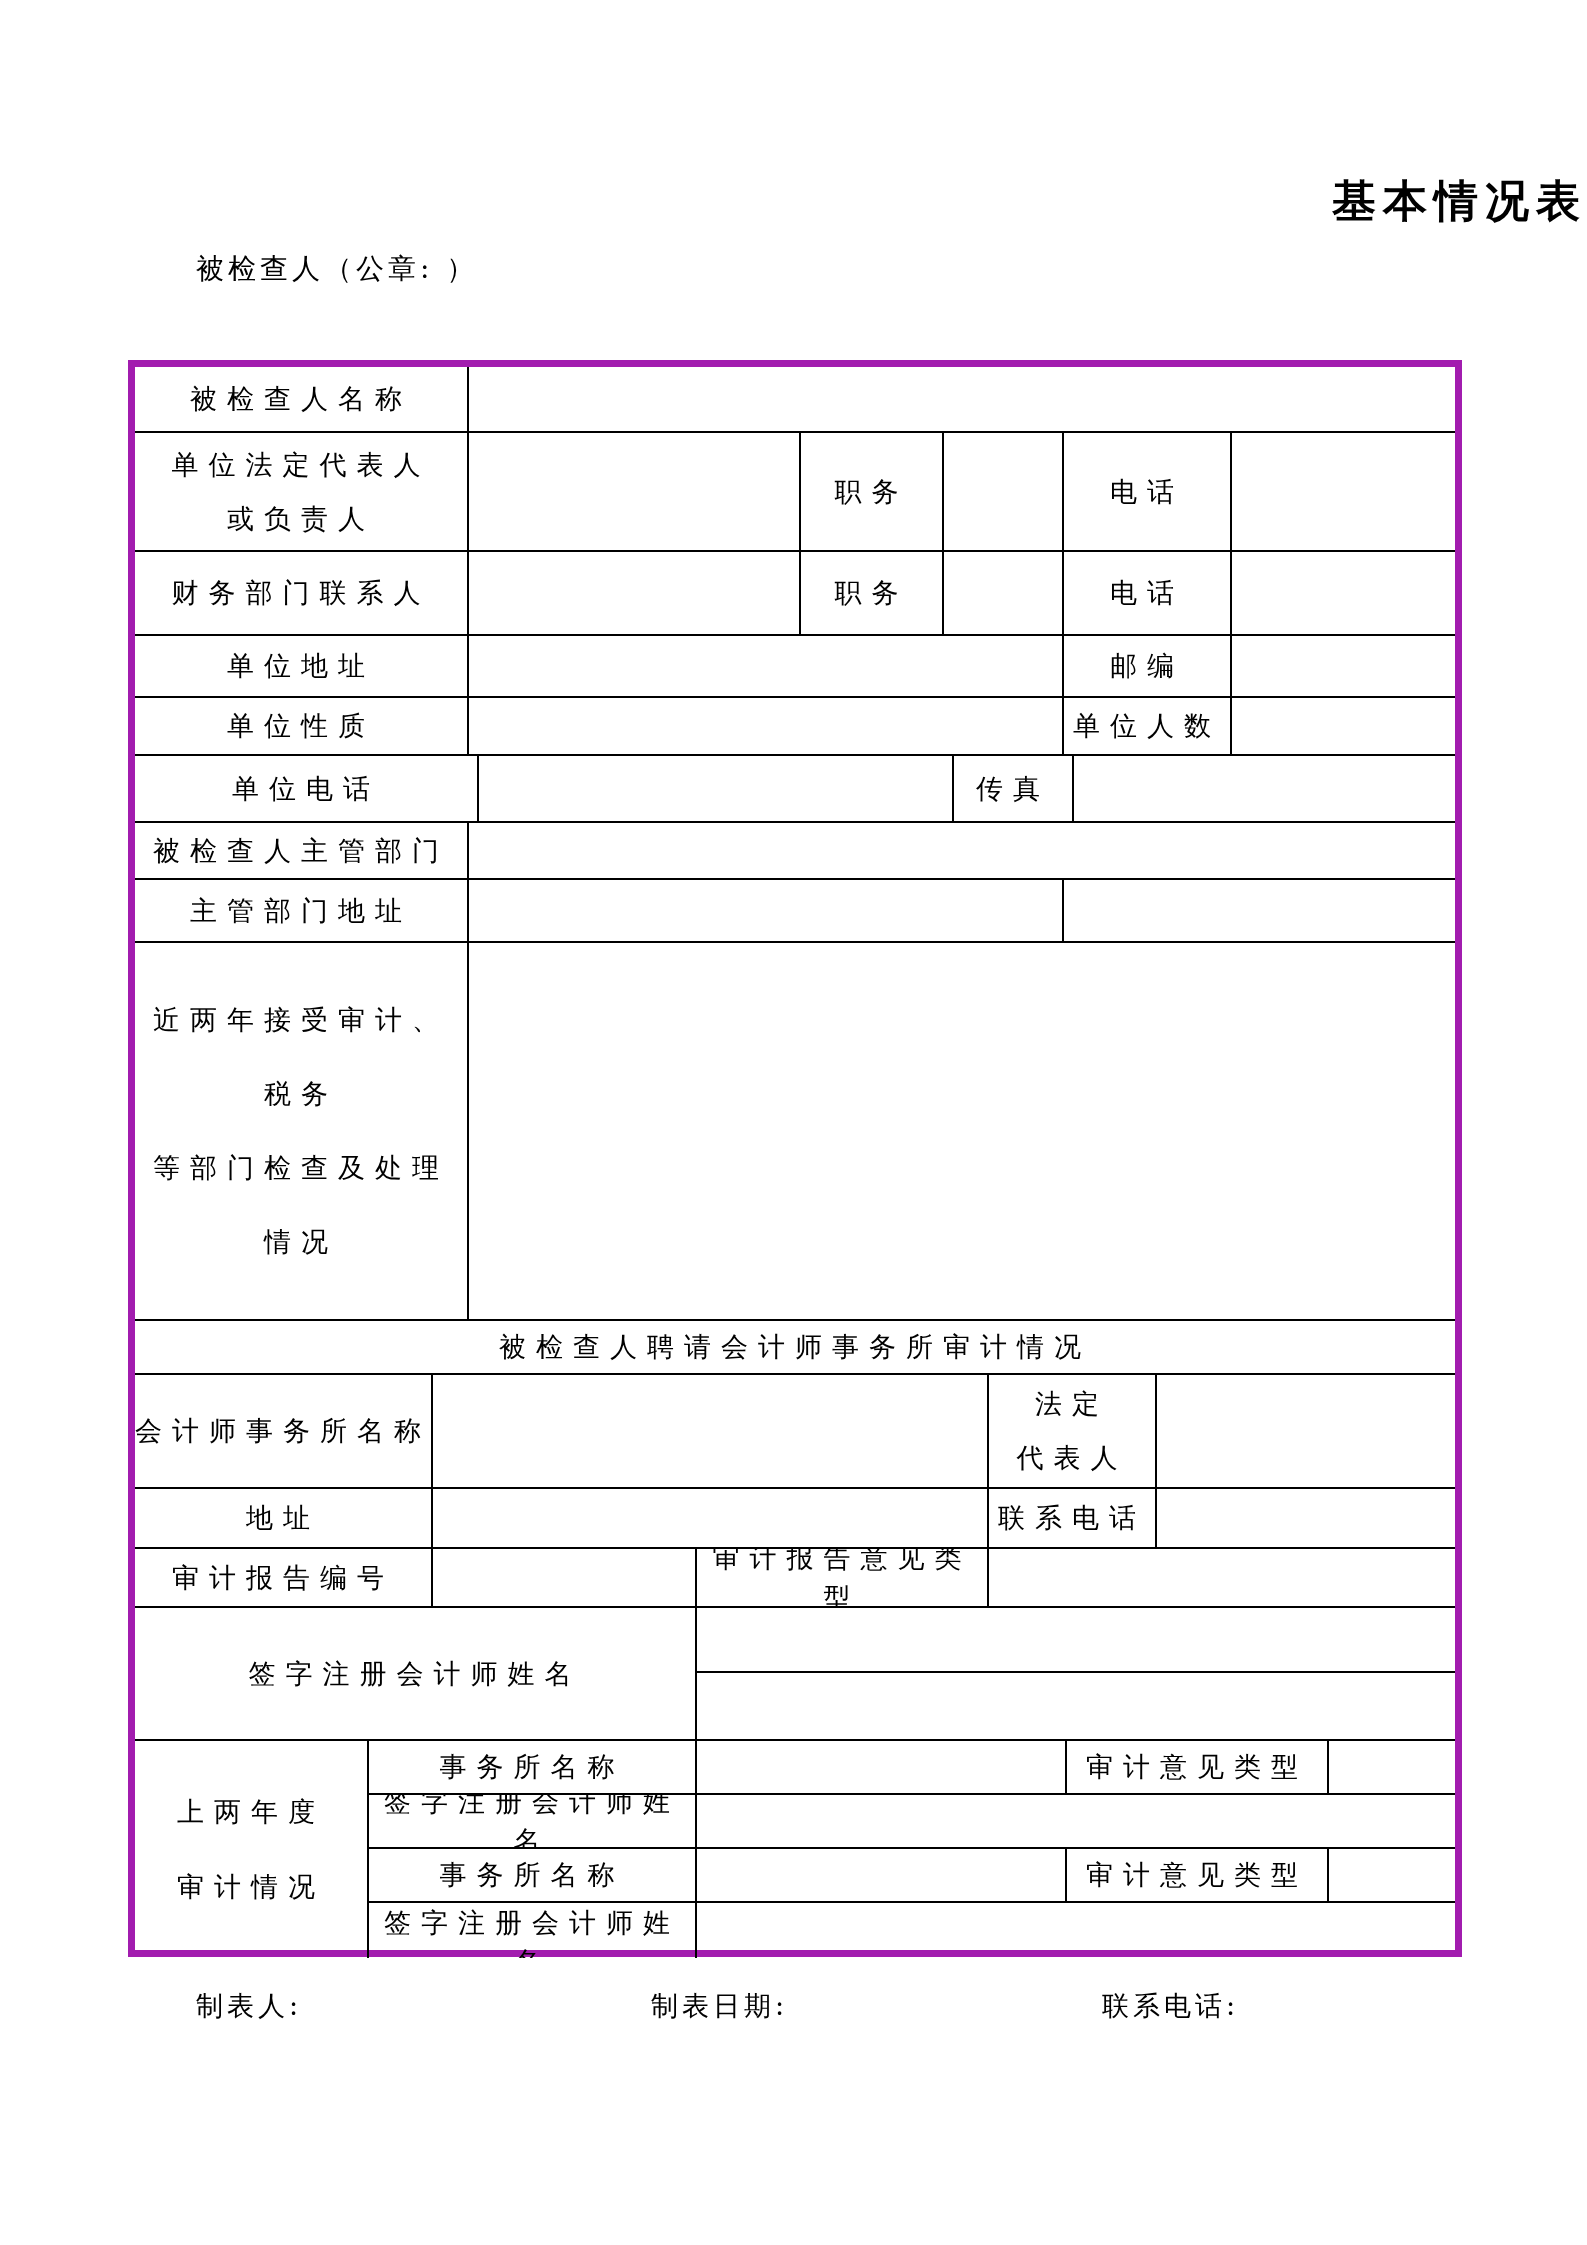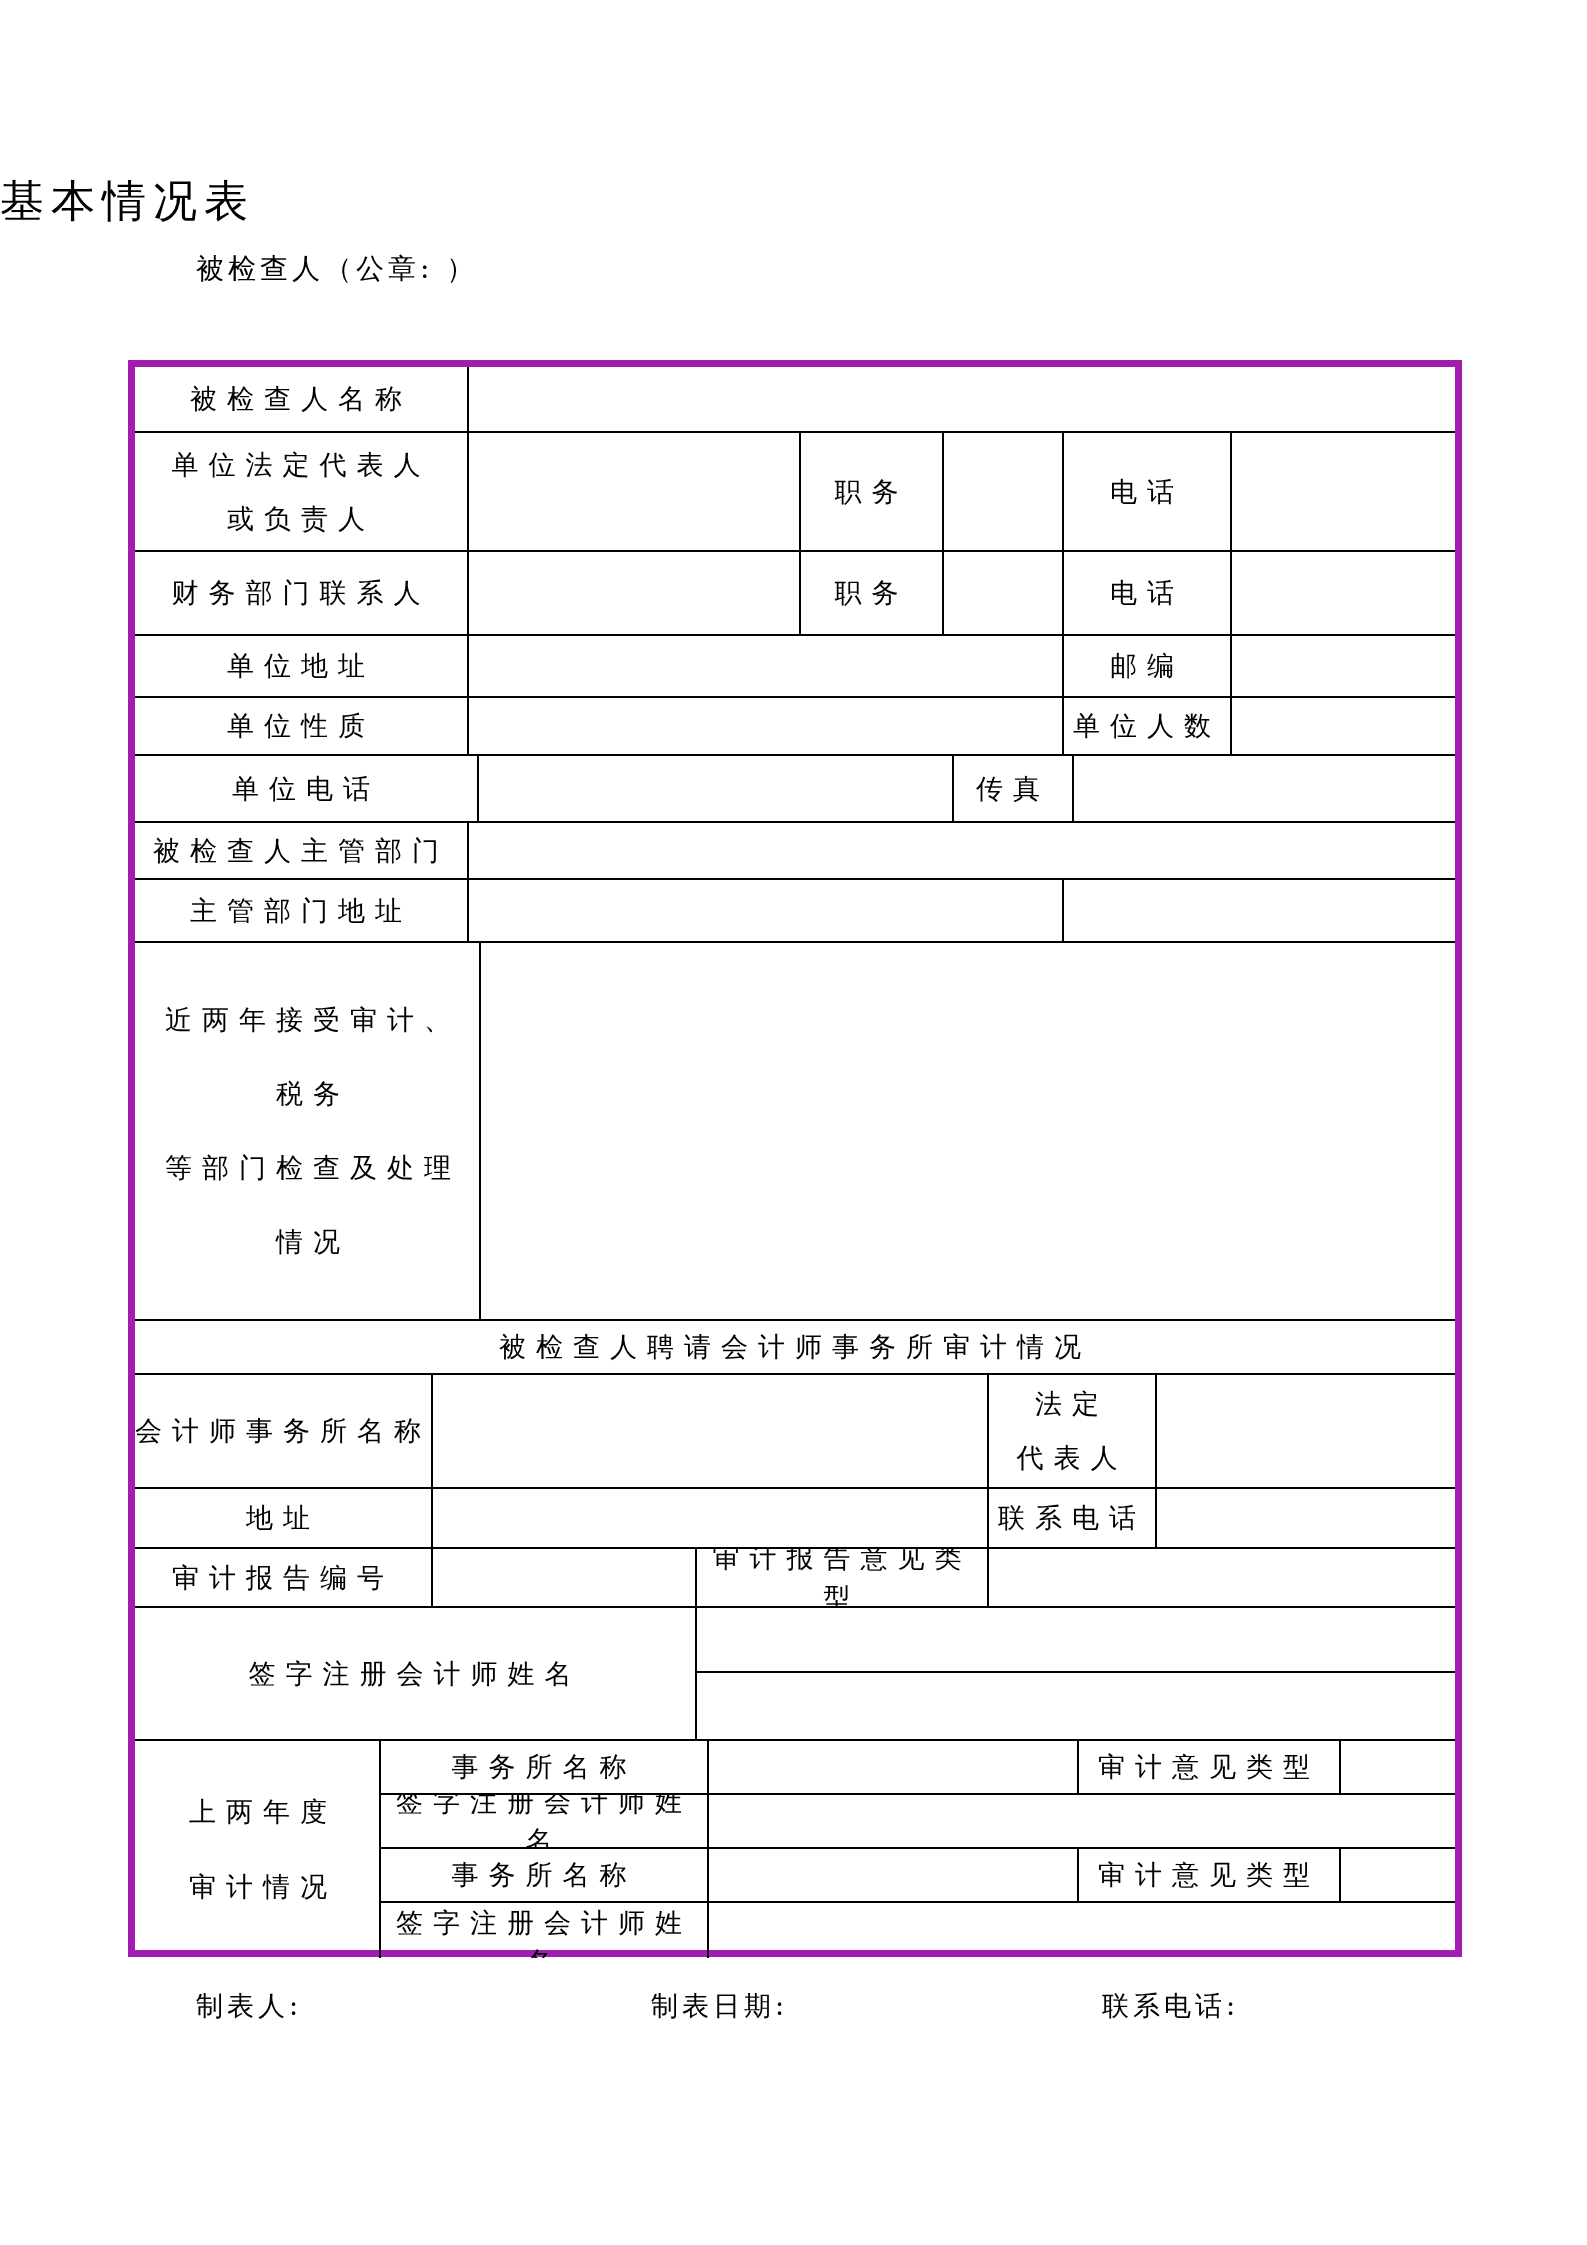--- a/index.html
+++ b/index.html
@@ -2,42 +2,42 @@
 <html><head>
 <meta charset="utf-8">
 <style>
   html,body { margin:0; padding:0; background:#ffffff; }
   .page {
     position:relative; width:1587px; height:2245px; background:#ffffff; color:#000;
     font-family:"DejaVu Serif","Liberation Serif",serif; overflow:hidden;
   }
   .doc-title {
     position:absolute; top:172px; left:0; width:100%;
-    text-align:left; font-size:44px; font-weight:normal; letter-spacing:7px;
+    text-align:right; font-size:44px; font-weight:bold; letter-spacing:7px;
   }
   .stamp-line {
     position:absolute; top:250px; left:196px;
     font-size:28px; letter-spacing:4px;
   }
   .form-table {
     position:absolute; top:360px; left:128px; width:1334px; height:1597px;
     border:7px solid #a21caf; box-sizing:border-box;
     display:flex; flex-direction:column;
   }
   .row { display:flex; flex:0 0 auto; border-bottom:2px solid #000; box-sizing:border-box; }
   .row:last-child { border-bottom:none; }
   .cell {
     box-sizing:border-box; border-right:2px solid #000;
     display:flex; align-items:center; justify-content:center;
     text-align:center; font-size:27px; letter-spacing:10px;
     white-space:pre-line; line-height:1.45; overflow:hidden;
   }
   .cell:last-child { border-right:none; }
   .lh2 { line-height:2.0; }
-  .lh28 { line-height:2.75;margin-left:12px; }
+  .lh28 { line-height:2.75; }
   .stack { flex-direction:column; align-items:stretch; justify-content:space-between; padding:0; }
   .half { box-sizing:border-box; border-bottom:2px solid #000; }
   .half:last-child { border-bottom:none; }
   .grow { flex:1 1 auto; }
   .sub { display:flex; box-sizing:border-box; border-bottom:2px solid #000; flex:0 0 auto; }
   .sub:last-child { border-bottom:none; }
   .footer {
     position:absolute; top:1988px; left:0; width:100%;
     font-size:27px; letter-spacing:4px;
   }

